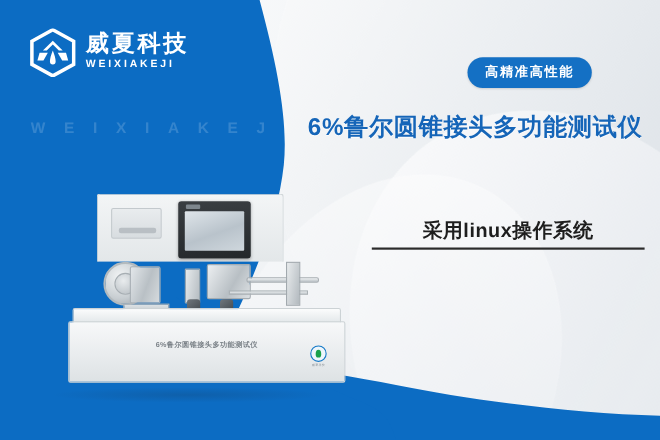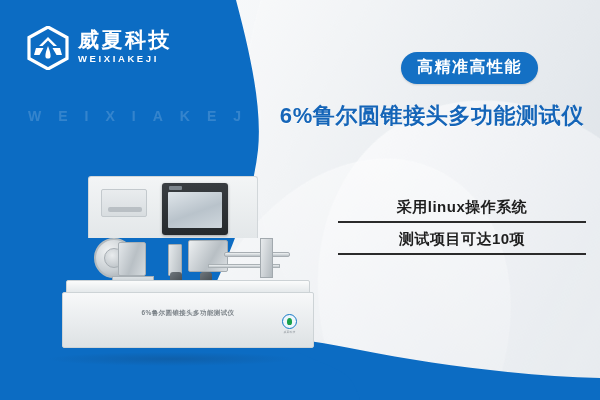--- a/index.html
+++ b/index.html
@@ -59,35 +59,35 @@
   .watermark {
     position:absolute; left:28px; top:108px; z-index:7;
     font-size:14px; font-weight:bold; letter-spacing:17px;
     color:rgba(255,255,255,.17); white-space:nowrap;
   }
 
   
   .badge {
     position:absolute; right:62px; top:52px; z-index:9;
     background:#1470c4; color:#fff;
-    font-size:16px; font-weight:bold; letter-spacing:1.5px;
+    font-size:12px; font-weight:bold; letter-spacing:1.5px;
     padding:5px 16px 6px; border-radius:16px;
     box-shadow:0 1px 2px rgba(0,0,0,.14);
   }
   .headline {
     position:absolute; right:16px; top:101px; z-index:9;
     color:#1565b8; font-size:22px; font-weight:bold; letter-spacing:0.6px;
     text-shadow:0 1px 0 rgba(255,255,255,.7);
     white-space:nowrap;
   }
 
   .features { position:absolute; right:14px; top:196px; width:248px; z-index:9; }
   .feat-row { padding:2px 0 5px; }
   .feat-txt {
-    color:#1e1e1e; font-size:15px; font-weight:bold; letter-spacing:0.5px;
+    color:#1e1e1e; font-size:18px; font-weight:bold; letter-spacing:0.5px;
     text-align:center; white-space:nowrap; line-height:1.25;
   }
   .feat-line { height:2px; background:#2b2b2b; margin-top:4px; width:100%; }
 
   
   .machine { position:absolute; left:62px; top:176px; width:252px; height:190px; z-index:6; }
   .mach-back {
     position:absolute; left:26px; top:0; width:170px; height:62px;
     background:linear-gradient(180deg,#f3f5f6 0%,#e3e7e9 100%);
     border:1px solid #d2d7da; border-bottom:none;
@@ -231,24 +231,20 @@
 
   <div class="badge">高精准高性能</div>
 
   <div class="headline">6%鲁尔圆锥接头多功能测试仪</div>
 
   <div class="features">
     <div class="feat-row">
       <div class="feat-txt">采用linux操作系统</div>
       <div class="feat-line"></div>
     </div>
-    <div class="feat-row">
-      <div class="feat-txt">测试项目可达10项</div>
-      <div class="feat-line"></div>
-    </div>
   </div>
 
   <div class="shadow-soft"></div>
   <div class="machine">
 
     <div class="mach-back">
       <div class="mach-panel"></div>
       <div class="screen-bezel">
         <div class="screen-logo"></div>
         <div class="screen-glass"></div>

